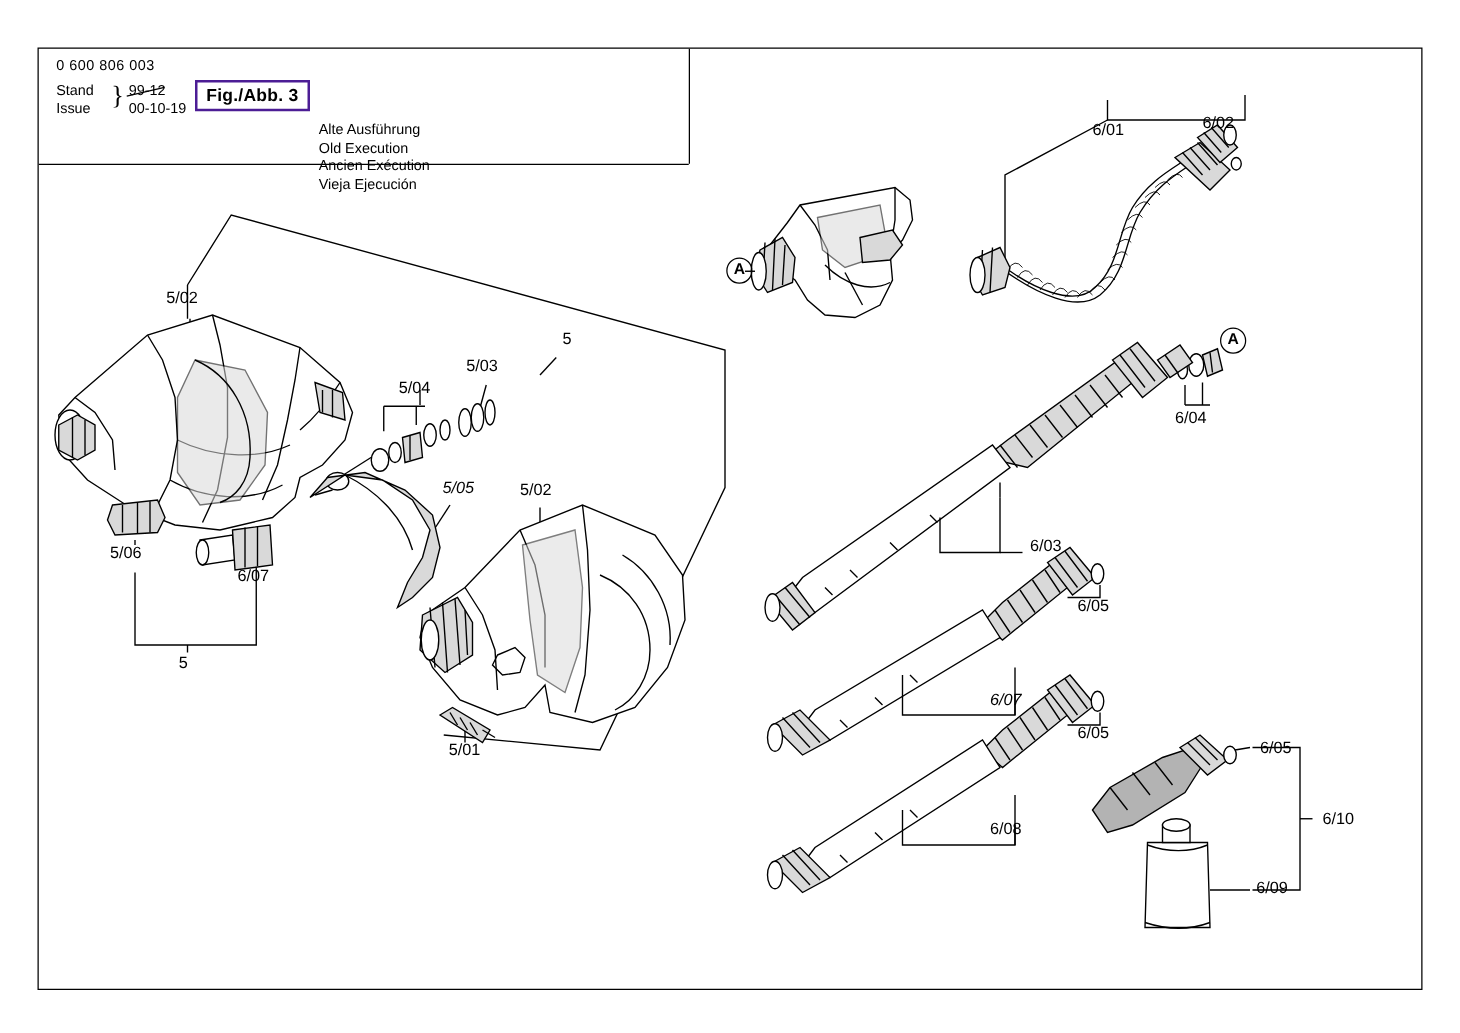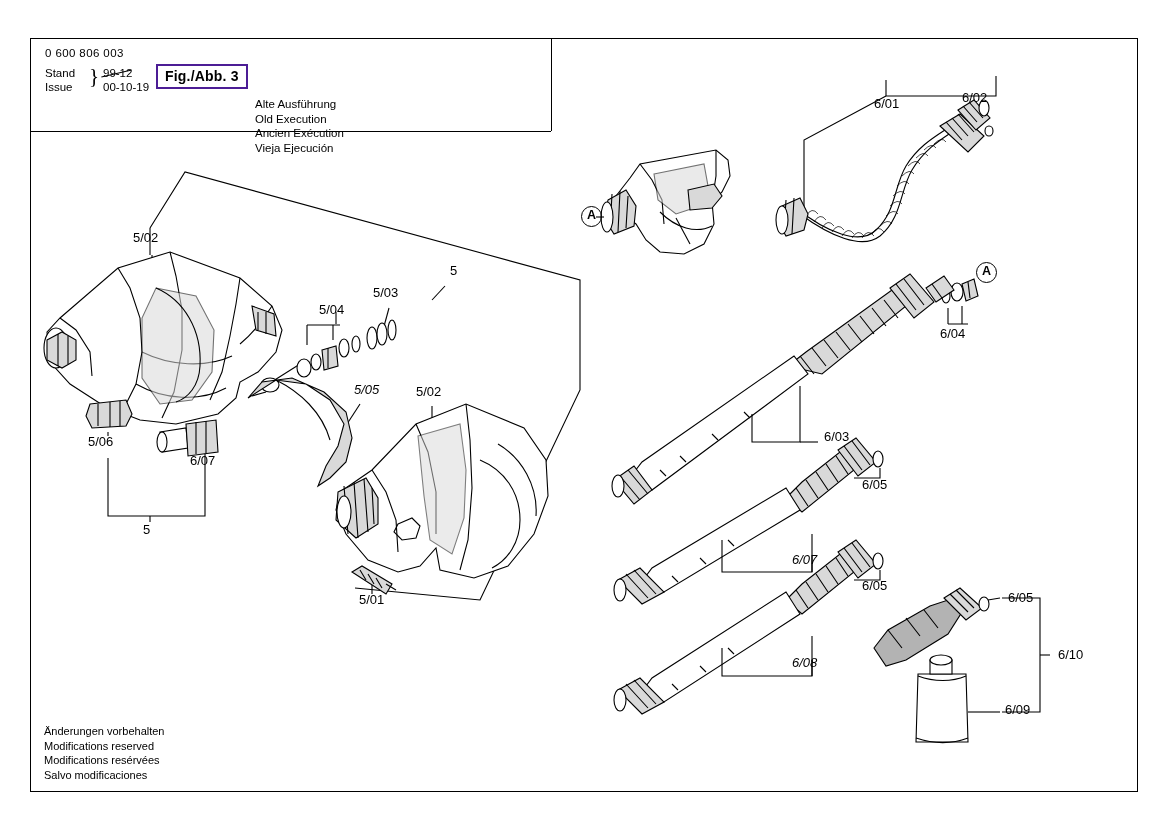--- a/index.html
+++ b/index.html
@@ -158,26 +158,20 @@
     <div class="hdr-langs">
       <div>Alte Ausführung</div>
       <div>Old Execution</div>
       <div>Ancien Exécution</div>
       <div>Vieja Ejecución</div>
     </div>
     <div class="hdr-hline"></div>
     <div class="hdr-vline"></div>
   </div>
 
-  <div class="footnotes">
-    <div>Änderungen vorbehalten</div>
-    <div>Modifications reserved</div>
-    <div>Modifications resérvées</div>
-    <div>Salvo modificaciones</div>
-  </div>
 
   <svg width="1168" height="826" viewBox="0 0 1168 826" style="position:absolute;left:0;top:0;">
 
     <g>
 
       <path class="ln" d="M150 228 L185 172 L580 280 L580 390 L480 600 L355 588"></path>
       <path class="ln" d="M150 228 L150 255"></path>
 
       <path class="ln" d="M152 255 L152 262"></path>
 
@@ -444,21 +438,21 @@
     <div class="lbl" style="left:190px; top:453px;">6/07</div>
     <div class="lbl" style="left:143px; top:522px;">5</div>
     <div class="lbl" style="left:359px; top:592px;">5/01</div>
     <div class="lbl" style="left:874px; top:60px;margin-top:36px;">6/01</div>
     <div class="lbl" style="left:962px; top:90px;">6/02</div>
     <div class="lbl" style="left:940px; top:326px;text-align:right;">6/04</div>
     <div class="lbl" style="left:824px; top:429px;">6/03</div>
     <div class="lbl" style="left:862px; top:477px;">6/05</div>
     <div class="lbl" style="left:792px; top:552px;font-style:italic;">6/07</div>
     <div class="lbl" style="left:862px; top:578px;">6/05</div>
-    <div class="lbl" style="left:792px; top:655px;font-style:italic;">6/08</div>
+    <div class="lbl" style="left:792px; top:655px;">6/08</div>
     <div class="lbl" style="left:1008px; top:590px;">6/05</div>
     <div class="lbl" style="left:1058px; top:647px;">6/10</div>
     <div class="lbl" style="left:1005px; top:702px;">6/09</div>
 
     <div class="lbl-a" style="left:581px; top:206px;">A</div>
     <div class="lbl-a" style="left:976px; top:262px;">A</div>
   </div>
 
 </div>
 

